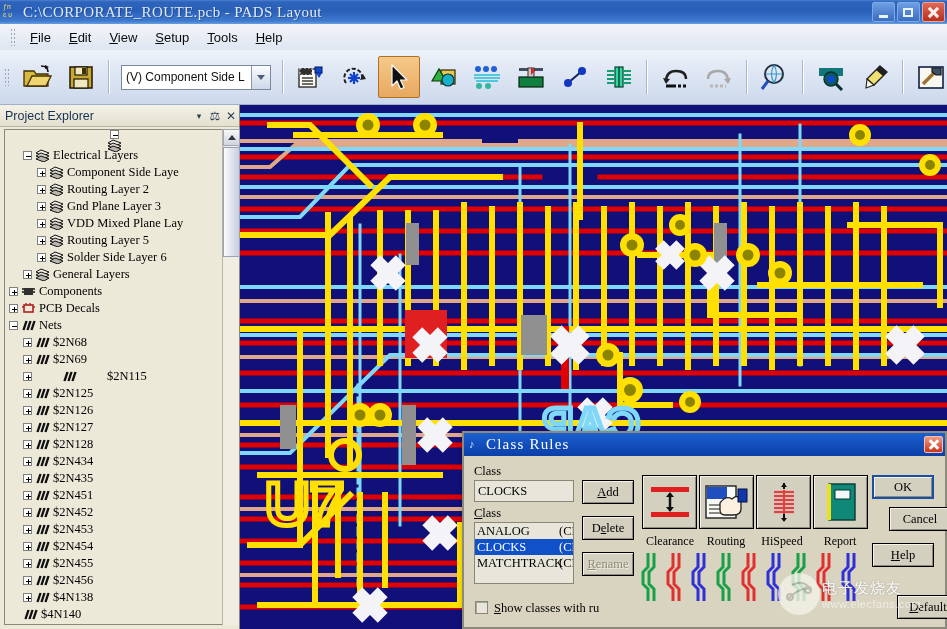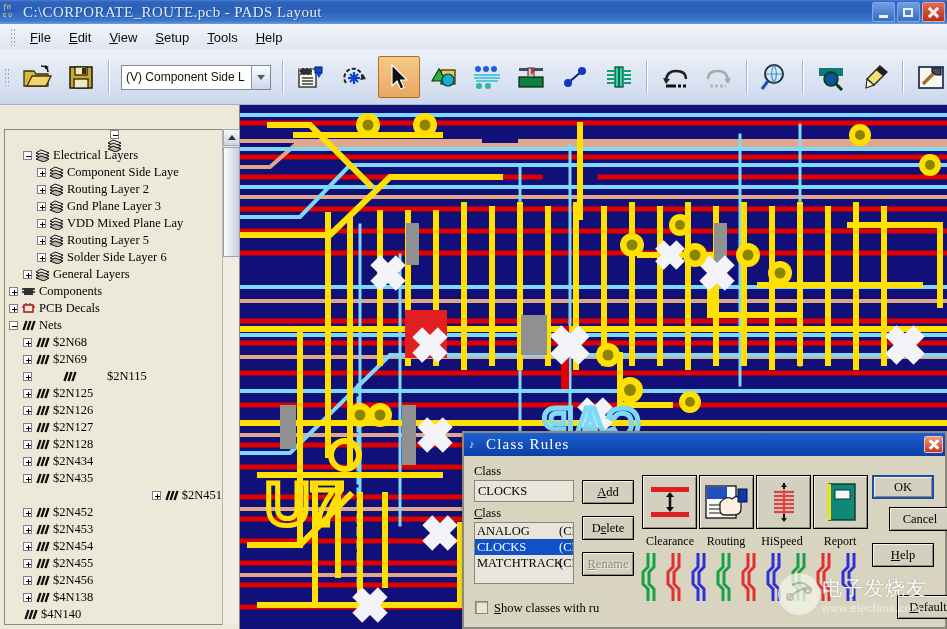--- a/index.html
+++ b/index.html
@@ -196,21 +196,21 @@
   }
   .wmark {
     position: absolute; right: 2px; bottom: 2px; width: 165px; height: 62px;
     display: flex; align-items: center; pointer-events: none; opacity: 0.92;
   }
   .wm-logo {
     width: 42px; height: 42px; border-radius: 50%; background: #f3f1e6;
     position: relative; flex: 0 0 auto; margin-right: 2px; opacity: 0.85;
   }
   .wm-txt { display: flex; flex-direction: column; }
-  .wm-cn { font-size: 20px; color: #ffffff; font-family: "DejaVu Sans", sans-serif; letter-spacing: 1px; text-shadow: 0 0 2px rgba(120,120,120,0.7); }
+  .wm-cn { font-size: 15px; color: #ffffff; font-family: "DejaVu Sans", sans-serif; letter-spacing: 1px; text-shadow: 0 0 2px rgba(120,120,120,0.7); }
   .wm-url { font-size: 11px; color: #f0efe8; font-family: "Liberation Sans", sans-serif; letter-spacing: 0.5px; }
 </style>
 </head>
 <body>
 
 <div id="app">
 
   <div class="titlebar">
     <div class="title-icon">ƒп<br>ɛ ʋ</div>
     <div class="title-text">C:\CORPORATE_ROUTE.pcb - PADS Layout</div>
@@ -401,20 +401,26 @@
     <div class="tb-btn">
       <svg width="30" height="28" viewBox="0 0 30 28">
         <rect x="3" y="4" width="24" height="21" fill="#f8f8f0" stroke="#102040" stroke-width="1.6"></rect>
         <path d="M7 21 L19 9" stroke="#a07030" stroke-width="3.4"></path>
         <path d="M16 5 L25 5 L25 12 L20 12 L16 9 Z" fill="#405060" stroke="#101820" stroke-width="1.2"></path>
       </svg>
     </div>
   </div>
 
   <div class="explorer">
+    <div class="ex-head">
+      <div class="ex-title">Project Explorer</div>
+      <div class="ex-ico" style="font-size:9px;">▾</div>
+      <div class="ex-ico" style="font-size:12px;">⚖</div>
+      <div class="ex-ico" style="font-size:12px;">✕</div>
+    </div>
     <div class="tree" id="tree-container">
         <div class="trow" style="padding-left: 4px; flex-direction: column;">
           <span class="tog">
             <i class="h"></i>
           </span>
           <span class="tico"><svg width="15" height="13" viewBox="0 0 15 13">
               <path d="M1 4 L6 1 L14 4 L9 7 Z" fill="#f2f0e6" stroke="#101010" stroke-width="1"></path>
               <path d="M1 7 L6 4 L14 7 L9 10 Z" fill="#d8d6cc" stroke="#101010" stroke-width="1"></path>
               <path d="M1 10 L6 7 L14 10 L9 13 Z" fill="#b8b6ac" stroke="#101010" stroke-width="1"></path>
             </svg></span>
@@ -659,21 +665,21 @@
             <i class="h"></i>
             <i class="v"></i>
           </span>
           <span class="tico"><svg width="15" height="13" viewBox="0 0 15 13">
               <path d="M2 11 L5 2 M3 11 L6 2" stroke="#101010" stroke-width="1.3" fill="none"></path>
               <path d="M6 11 L9 2 M7 11 L10 2" stroke="#101010" stroke-width="1.3" fill="none"></path>
               <path d="M10 11 L13 2 M11 11 L14 2" stroke="#101010" stroke-width="1.3" fill="none"></path>
             </svg></span>
           <span class="tlabel">$2N435</span>
         </div>
-        <div class="trow" style="padding-left: 18px; justify-content: flex-end;">
+        <div class="trow" style="padding-left: 18px;">
           <span class="tog">
             <i class="h"></i>
             <i class="v"></i>
           </span>
           <span class="tico"><svg width="15" height="13" viewBox="0 0 15 13">
               <path d="M2 11 L5 2 M3 11 L6 2" stroke="#101010" stroke-width="1.3" fill="none"></path>
               <path d="M6 11 L9 2 M7 11 L10 2" stroke="#101010" stroke-width="1.3" fill="none"></path>
               <path d="M10 11 L13 2 M11 11 L14 2" stroke="#101010" stroke-width="1.3" fill="none"></path>
             </svg></span>
           <span class="tlabel">$2N451</span>

